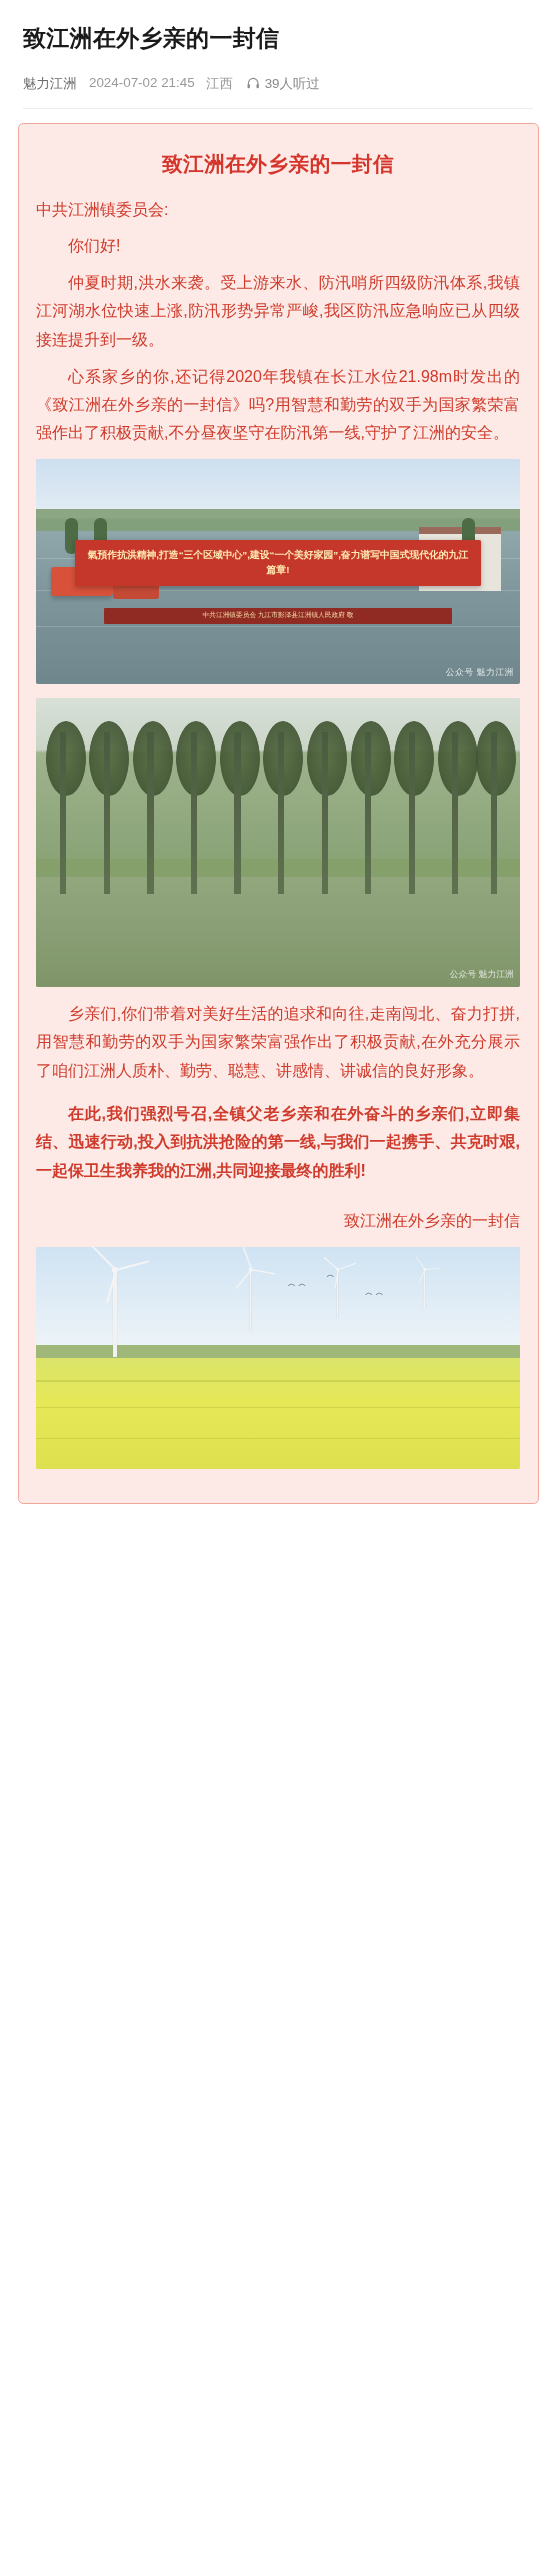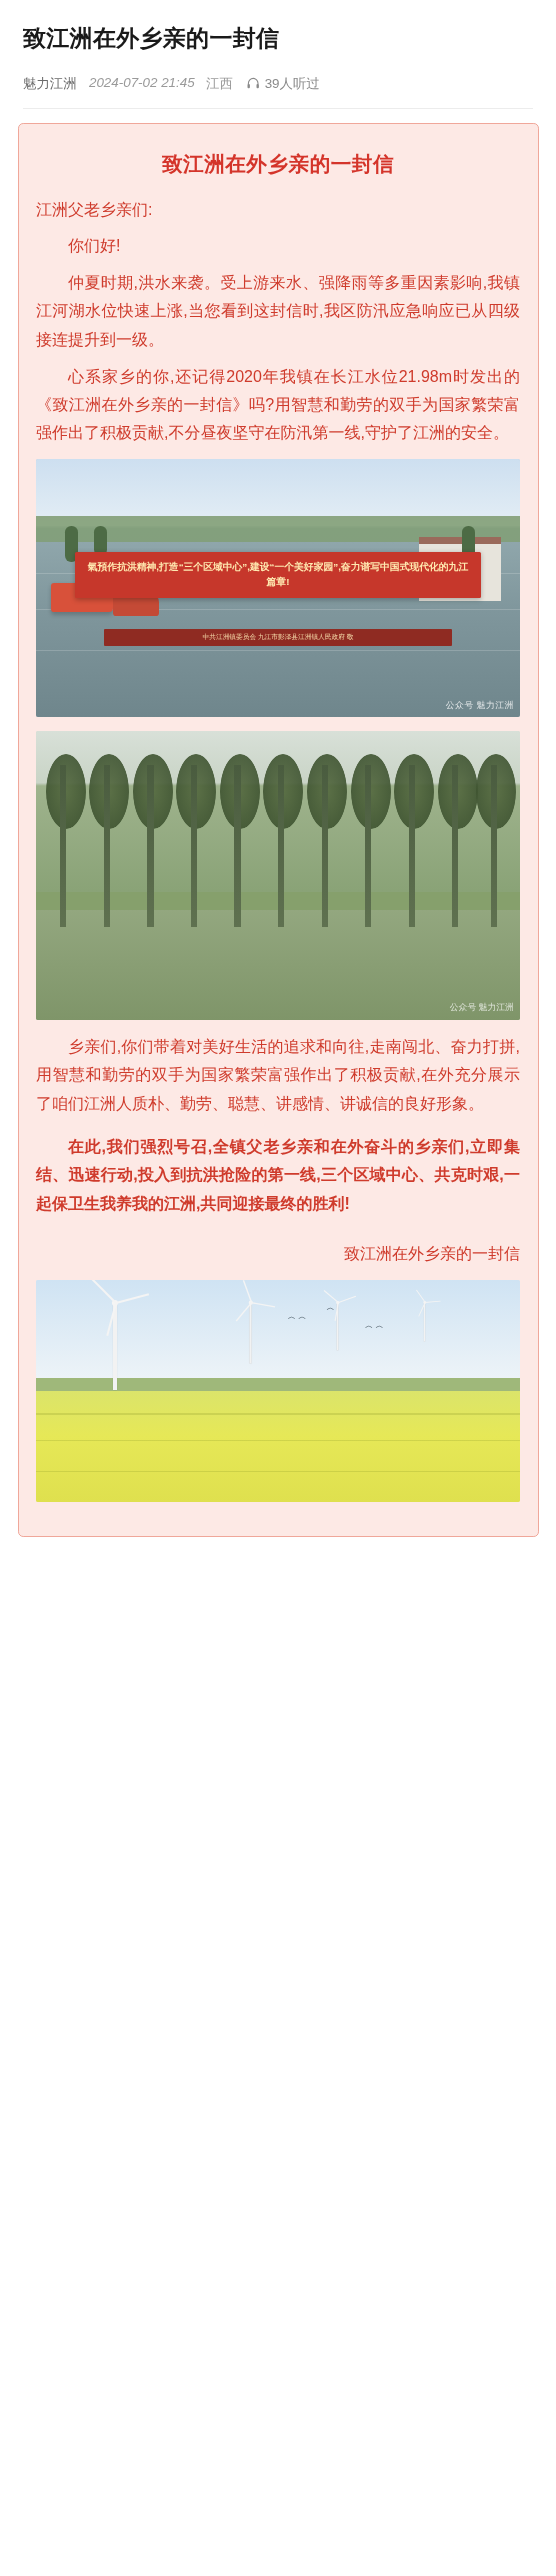--- a/index.html
+++ b/index.html
@@ -37,21 +37,20 @@
     margin-top: 19.6px;
     font-size: 13.4px;
     color: #9a9a9a;
   }
   .meta-account {
     color: #6b6b6b;
     margin-right: 12.4px;
   }
   .meta-date {
     margin-right: 11.3px;
-    font-style: italic;
   }
   .meta-location {
     margin-right: 13.4px;
   }
   .listen-group {
     display: flex;
     align-items: center;
     color: #8a8a8a;
   }
   .headphone-icon {
@@ -106,21 +105,21 @@
   .photo {
     width: 100%;
     border-radius: 2.1px;
     overflow: hidden;
     position: relative;
     margin: 11.3px 0 13.4px 0;
   }
 
   
   .photo1 {
-    height: 258px;
+    height: 225px;
     background: linear-gradient(#b9d0e2 0%, #cfdfea 26%, #a8bfcd 27%, #9fb6c4 100%);
   }
   .ph1-sky {
     position: absolute; left:0; top:0; width:100%; height:26%;
     background: linear-gradient(#cddff0, #e4eef5);
   }
   .ph1-far {
     position: absolute; left:0; top:22%; width:100%; height:10%;
     background: #7d9a6e;
     opacity: .85;
@@ -283,23 +282,23 @@
       </span>
     </div>
     <div class="meta-divider"></div>
   </div>
 
   <div class="body-wrap">
     <div class="card">
 
       <div class="card-title">致江洲在外乡亲的一封信</div>
 
-      <p class="p">江洲父老乡亲们:</p>
+      <p class="p">中共江洲镇委员会:</p>
       <p class="p indent">你们好!</p>
-      <p class="p indent">仲夏时期,洪水来袭。受上游来水、强降雨等多重因素影响,我镇江河湖水位快速上涨,当您看到这封信时,我区防汛应急响应已从四级接连提升到一级。</p>
+      <p class="p indent">仲夏时期,洪水来袭。受上游来水、防汛哨所四级防汛体系,我镇江河湖水位快速上涨,防汛形势异常严峻,我区防汛应急响应已从四级接连提升到一级。</p>
       <p class="p indent">心系家乡的你,还记得2020年我镇在长江水位21.98m时发出的《致江洲在外乡亲的一封信》吗?用智慧和勤劳的双手为国家繁荣富强作出了积极贡献,不分昼夜坚守在防汛第一线,守护了江洲的安全。</p>
 
       <div class="photo photo1">
         <div class="ph1-sky"></div>
         <div class="ph1-far"></div>
         <div class="ph1-water"></div>
         <div class="ph1-wave" style="top:44%"></div>
         <div class="ph1-wave" style="top:58%"></div>
         <div class="ph1-wave" style="top:74%"></div>
         <div class="ph1-house"></div>
@@ -340,21 +339,21 @@
         <div class="ph2-trunk" style="left:77%;"></div>
         <div class="ph2-trunk" style="left:86%;"></div>
         <div class="ph2-trunk" style="left:94%;"></div>
         <div class="ph2-wm">公众号 魅力江洲</div>
       </div>
 
       <p class="p indent">乡亲们,你们带着对美好生活的追求和向往,走南闯北、奋力打拼,用智慧和勤劳的双手为国家繁荣富强作出了积极贡献,在外充分展示了咱们江洲人质朴、勤劳、聪慧、讲感情、讲诚信的良好形象。</p>
 
       <div class="spacer-sm"></div>
 
-      <p class="p strong">在此,我们强烈号召,全镇父老乡亲和在外奋斗的乡亲们,立即集结、迅速行动,投入到抗洪抢险的第一线,三个区域中心、共克时艰,一起保卫生我养我的江洲,共同迎接最终的胜利!</p>
+      <p class="p strong">在此,我们强烈号召,全镇父老乡亲和在外奋斗的乡亲们,立即集结、迅速行动,投入到抗洪抢险的第一线,与我们一起携手、共克时艰,一起保卫生我养我的江洲,共同迎接最终的胜利!</p>
 
       <div class="spacer-md"></div>
 
       <div class="sig">
         <div>致江洲在外乡亲的一封信</div>
       </div>
 
       <div class="photo photo3">
         <div class="ph3-sky"></div>
         <div class="ph3-band"></div>

